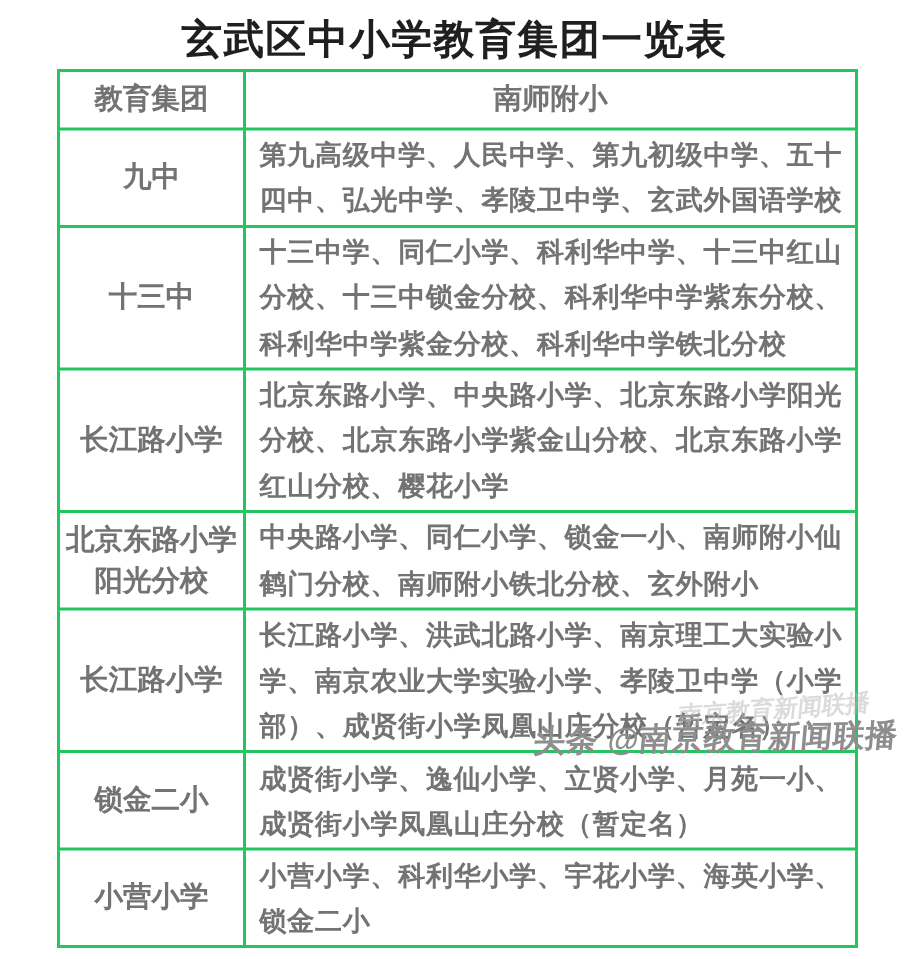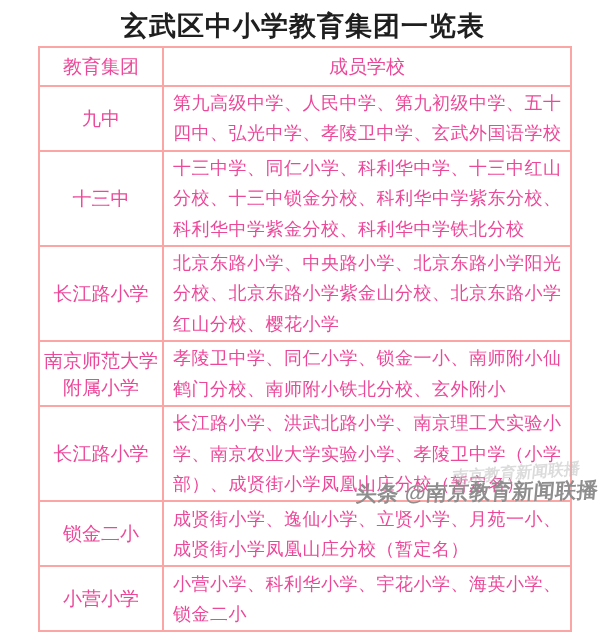--- a/index.html
+++ b/index.html
@@ -18,23 +18,23 @@
     letter-spacing: 1px;
   }
 
   table.groups {
     position: absolute; top: 46px; left: 38px;
     width: 534px;
     border-collapse: collapse;
     table-layout: fixed;
   }
   table.groups td, table.groups th {
-    border: 2px solid #fca5a5;
-    color: #ec4899;
-    font-weight: normal;
+    border: 2px solid #22c55e;
+    color: #737373;
+    font-weight: bold;
     vertical-align: middle;
   }
   col.c-group { width: 124px; }
   tr.hdr { height: 39px; }
   tr.h2 { height: 63px; }
   tr.h3a { height: 92px; }
   tr.h3b { height: 91px; }
   tr.h2b { height: 65px; }
 
   td.group, th.group-h, th.members-h {
@@ -75,37 +75,37 @@
   <div class="title">玄武区中小学教育集团一览表</div>
 
   <table class="groups">
     <colgroup>
       <col class="c-group">
       <col class="c-members">
     </colgroup>
     <tbody>
         <tr class="hdr">
       <th class="group-h">教育集团</th>
-      <th class="members-h">成员学校</th>
+      <th class="members-h">南师附小</th>
     </tr>
     <tr class="h2">
       <td class="group">九中</td>
       <td class="members">第九高级中学、人民中学、第九初级中学、五十四中、弘光中学、孝陵卫中学、玄武外国语学校</td>
     </tr>
     <tr class="h3a">
       <td class="group">十三中</td>
       <td class="members">十三中学、同仁小学、科利华中学、十三中红山分校、十三中锁金分校、科利华中学紫东分校、科利华中学紫金分校、科利华中学铁北分校</td>
     </tr>
     <tr class="h3b">
       <td class="group">长江路小学</td>
       <td class="members">北京东路小学、中央路小学、北京东路小学阳光分校、北京东路小学紫金山分校、北京东路小学红山分校、樱花小学</td>
     </tr>
     <tr class="h2b">
-      <td class="group">南京师范大学附属小学</td>
-      <td class="members">孝陵卫中学、同仁小学、锁金一小、南师附小仙鹤门分校、南师附小铁北分校、玄外附小</td>
+      <td class="group">北京东路小学阳光分校</td>
+      <td class="members">中央路小学、同仁小学、锁金一小、南师附小仙鹤门分校、南师附小铁北分校、玄外附小</td>
     </tr>
     <tr class="h3a">
       <td class="group">长江路小学</td>
       <td class="members">长江路小学、洪武北路小学、南京理工大实验小学、南京农业大学实验小学、孝陵卫中学（小学部）、成贤街小学凤凰山庄分校（暂定名）</td>
     </tr>
     <tr class="h2b">
       <td class="group">锁金二小</td>
       <td class="members">成贤街小学、逸仙小学、立贤小学、月苑一小、成贤街小学凤凰山庄分校（暂定名）</td>
     </tr>
     <tr class="h2b">

